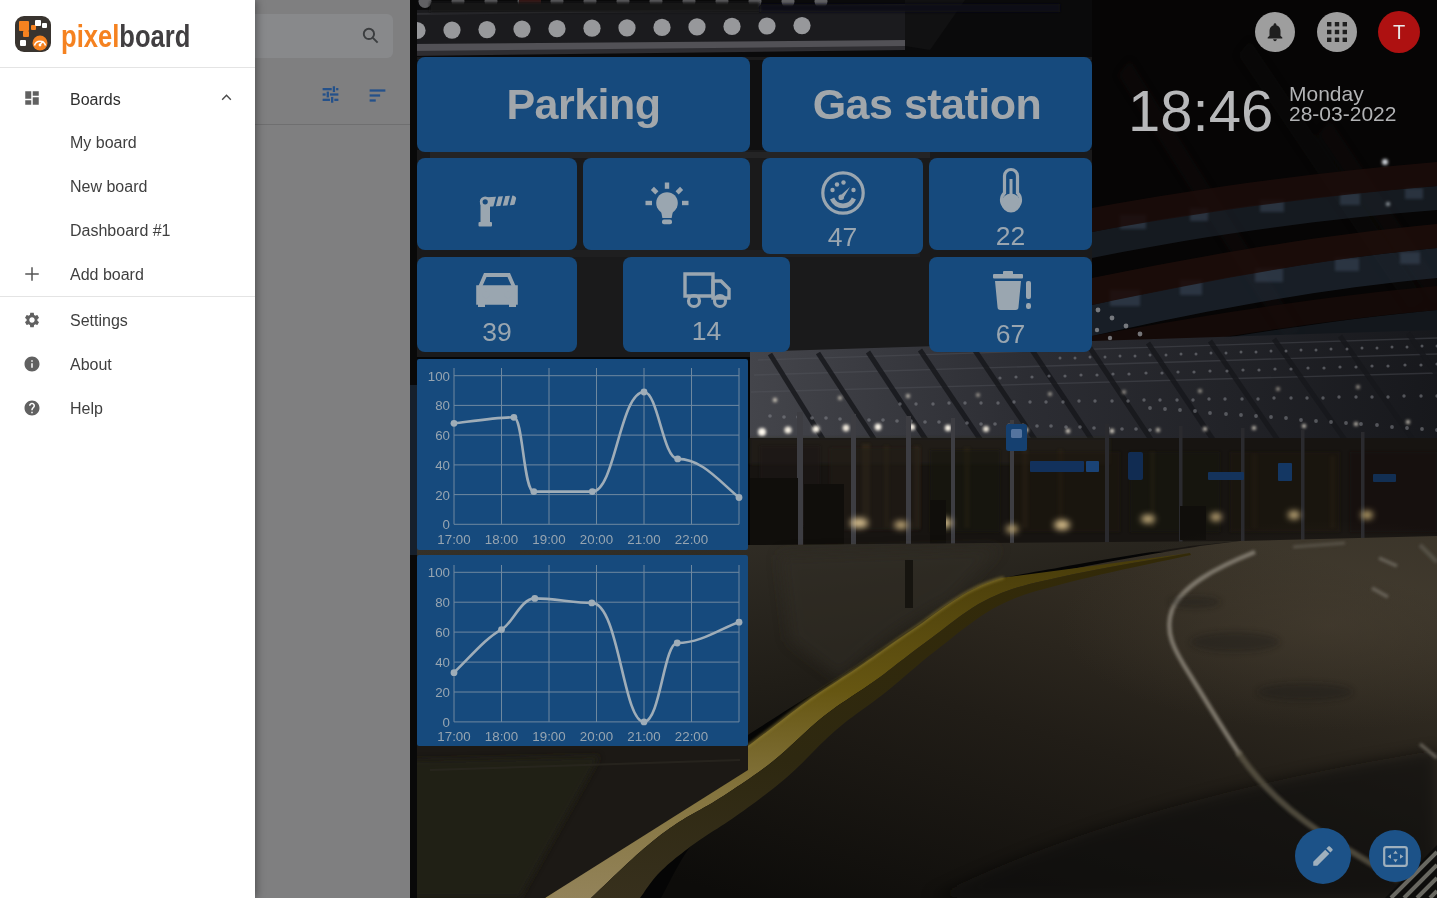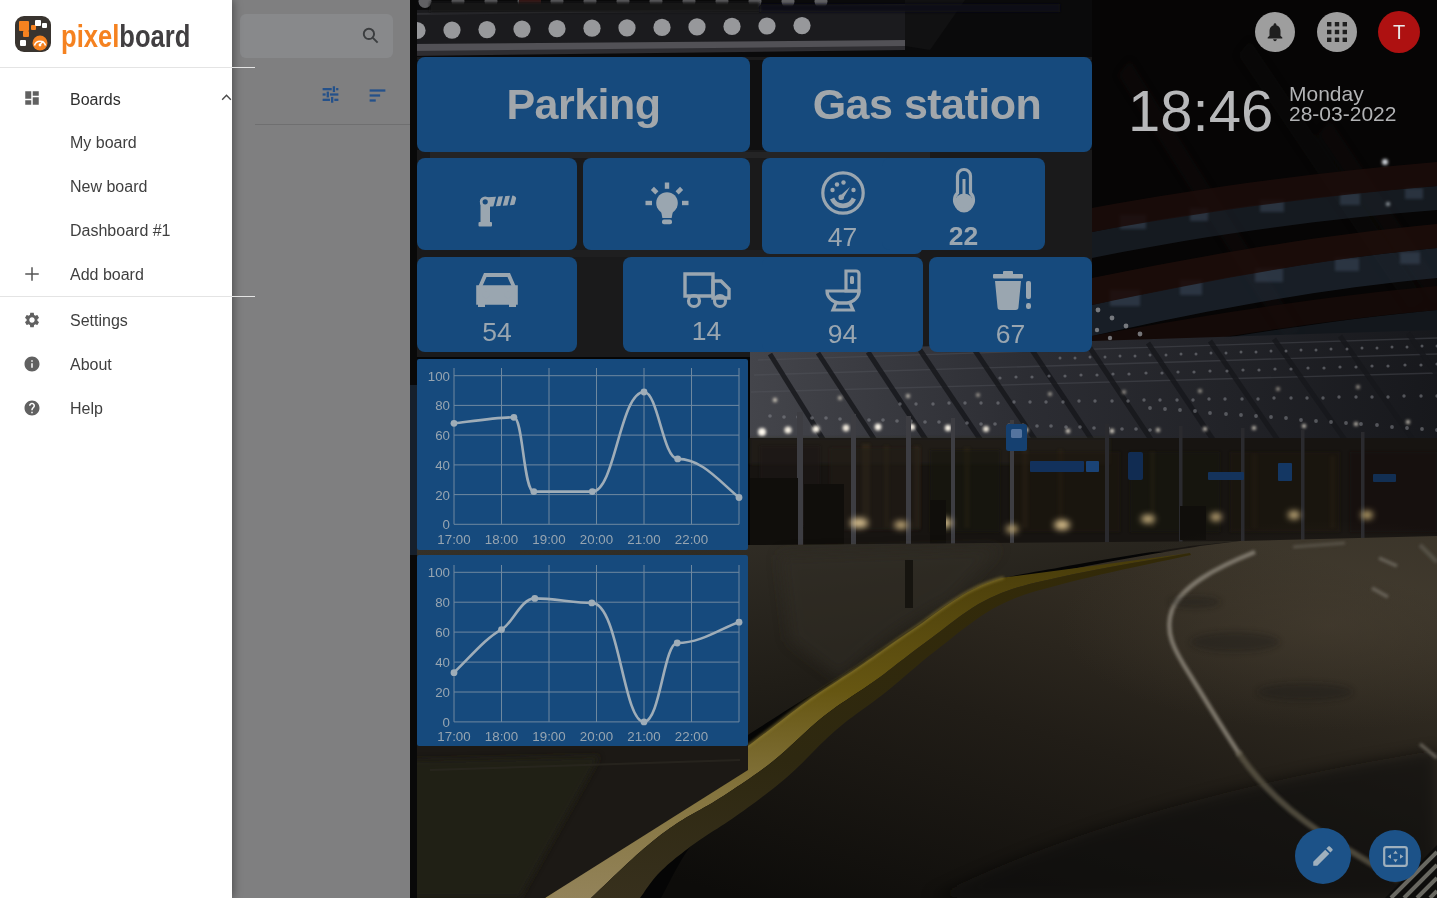--- a/index.html
+++ b/index.html
@@ -16,21 +16,21 @@
   #dateblk{position:absolute;left:1289px;top:84px;color:#b2b3b5;font-size:21px;line-height:20px;}
   
   .hbtn{position:absolute;width:40px;height:40px;border-radius:50%;background:#9e9e9e;display:flex;align-items:center;justify-content:center;}
   #avatar{position:absolute;width:42px;height:42px;border-radius:50%;background:#ae1111;color:#e9e9e9;display:flex;align-items:center;justify-content:center;font-size:20px;}
   
   .fab{position:absolute;border-radius:50%;background:#1c5288;display:flex;align-items:center;justify-content:center;}
   
   #drawer2{position:absolute;left:0;top:0;width:410px;height:898px;background:#7f7f80;}
   #search{position:absolute;left:240px;top:14px;width:153px;height:44px;background:#88898b;border-radius:6px;}
   
-  #sidebar{position:absolute;left:0;top:0;width:232px;height:898px;background:#ffffff;box-shadow:2px 0 8px rgba(0,0,0,0.35);}
+  #sidebar{position:absolute;left:0;top:0;width:255px;height:898px;background:#ffffff;box-shadow:2px 0 8px rgba(0,0,0,0.35);}
   .mrow{position:absolute;left:0;width:255px;height:44px;display:flex;align-items:center;}
   .mtext{font-size:16px;color:#3f3f3f;position:absolute;left:70px;}
   .hr{position:absolute;left:0;width:255px;height:1px;background:#e4e4e4;}
 </style>
 </head>
 <body>
 <div id="stage">
 
   <svg class="abs" id="photo" width="1437" height="898" viewBox="0 0 1437 898" style="left:0;top:0">
     <defs>
@@ -507,56 +507,47 @@
       <g fill="#9aa6b0">
         <circle cx="12.5" cy="20" r="2.2"></circle>
           <circle cx="17" cy="14.5" r="2.2"></circle>
           <circle cx="23.5" cy="12.5" r="2.2"></circle>
         <circle cx="33.5" cy="20" r="2.2"></circle>
       </g>
       <path d="M21.5,24.5 l8.5,-7.5 l-6,10 a2.8,2.8 0 1 1 -2.5,-2.5 Z" fill="#9aa6b0"></path>
     </svg>
     <div class="num">47</div>
   </div>
-  <div class="tile" style="left:882px;top:158px;width:163px;height:92px;padding-top:8px;font-weight:bold;">
+  <div class="tile" style="left:929px;top:158px;width:163px;height:92px;padding-top:8px;">
     <svg width="30" height="48" viewBox="0 0 30 48">
       <path d="M8.5,27 V9 a6.5,6.5 0 0 1 13,0 v18" fill="none" stroke="#9aa6b0" stroke-width="3.2"></path>
       <circle cx="15" cy="36" r="9.5" fill="#9aa6b0"></circle>
       <path d="M8.5,26 a9.5,9.5 0 1 0 13,0" fill="none" stroke="#9aa6b0" stroke-width="3.2"></path>
       <line x1="15" y1="12" x2="15" y2="30" stroke="#9aa6b0" stroke-width="3"></line>
     </svg>
     <div class="num">22</div>
   </div>
 
   <div class="tile" style="left:417px;top:257px;width:160px;height:95px;padding-top:8px;">
     <svg width="46" height="40" viewBox="0 0 46 40">
       <path d="M10,2 h26 l6,14 v20 h-7 v-4 H11 v4 H4 V16 Z M12.5,6 L8.5,15 h29 L33.5,6 Z" fill="#9aa6b0" fill-rule="evenodd"></path>
       <path d="M4,16 h38 v16 H4 Z" fill="none" stroke="#9aa6b0" stroke-width="3.6"></path>
       <circle cx="12" cy="24" r="3.4" fill="#9aa6b0"></circle>
         <circle cx="34" cy="24" r="3.4" fill="#9aa6b0"></circle>
     </svg>
-    <div class="num">54</div>
+    <div class="num">39</div>
   </div>
   <div class="tile" style="left:583px;top:257px;width:167px;height:95px;padding-top:8px;margin-left:40px;">
     <svg width="48" height="38" viewBox="0 0 48 38">
       <path d="M2,2 h28 v22 H2 Z" fill="none" stroke="#9aa6b0" stroke-width="3.4"></path>
       <path d="M30,9 h8 l8,8 v9 h-16 z" fill="none" stroke="#9aa6b0" stroke-width="3.4"></path>
       <circle cx="11" cy="29" r="5.5" fill="none" stroke="#9aa6b0" stroke-width="3.2"></circle>
       <circle cx="37" cy="29" r="5.5" fill="none" stroke="#9aa6b0" stroke-width="3.2"></circle>
     </svg>
     <div class="num">14</div>
-  </div>
-  <div class="tile" style="left:762px;top:257px;width:161px;height:95px;padding-top:8px;">
-    <svg width="42" height="44" viewBox="0 0 42 44">
-      <path d="M24,2 h10 a3,3 0 0 1 3,3 v17 h-13 Z" fill="none" stroke="#9aa6b0" stroke-width="3.2"></path>
-      <rect x="28" y="7" width="4" height="8" rx="1.5" fill="#9aa6b0"></rect>
-      <path d="M5,22 h32 a14,12 0 0 1 -12,12 h-8 a14,12 0 0 1 -12,-12 Z" fill="none" stroke="#9aa6b0" stroke-width="3.2"></path>
-      <path d="M14,34 l-3,7 h20 l-3,-7 Z" fill="none" stroke="#9aa6b0" stroke-width="3.2"></path>
-    </svg>
-    <div class="num">94</div>
   </div>
   <div class="tile" style="left:929px;top:257px;width:163px;height:95px;padding-top:8px;">
     <svg width="44" height="44" viewBox="0 0 44 44" fill="#9aa6b0">
       <path d="M6,12 h26 l-2.5,26 a3,3 0 0 1 -3,3 H11.5 a3,3 0 0 1 -3,-3 Z"></path>
       <rect x="4" y="5" width="30" height="4.5" rx="1"></rect>
       <rect x="14" y="2" width="10" height="4" rx="1"></rect>
       <rect x="37" y="12" width="5" height="18" rx="2"></rect>
       <rect x="37" y="34" width="5" height="6" rx="2.2"></rect>
     </svg>
     <div class="num">67</div>

